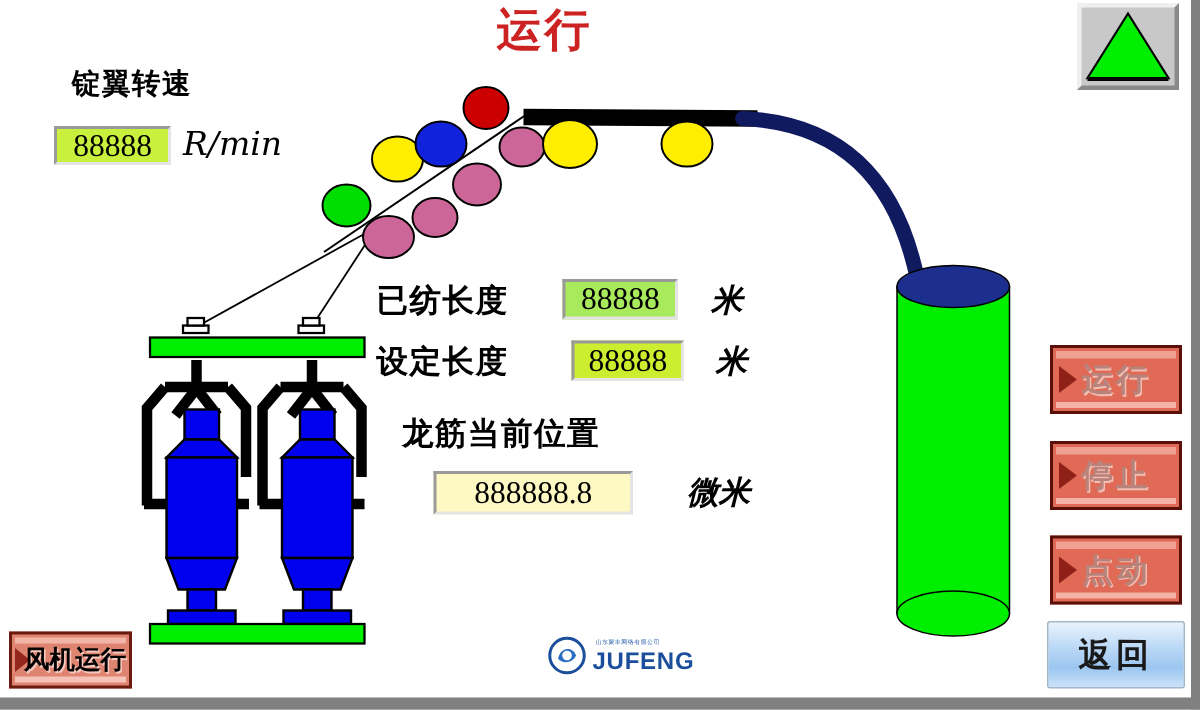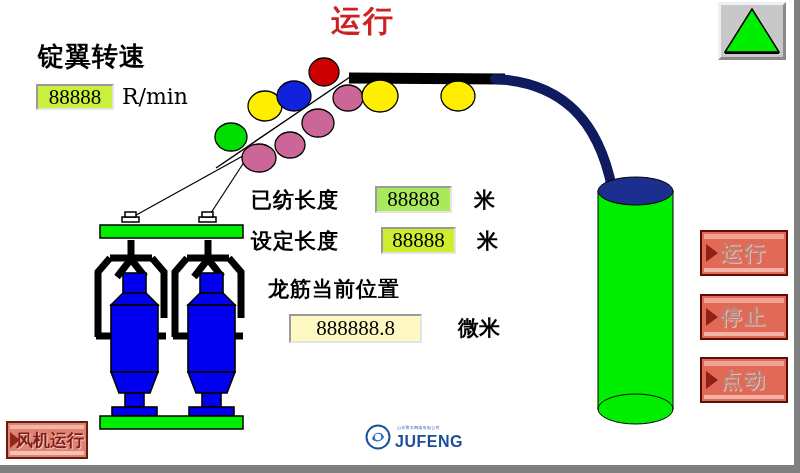--- a/index.html
+++ b/index.html
@@ -47,21 +47,21 @@
     border-right:2px solid #e4e4e4;
     border-bottom:2px solid #e4e4e4;
     display:flex;align-items:center;justify-content:center;
     color:#000;
     font-family:Liberation Serif, serif;
     font-size:21px;
     letter-spacing:0px;
   }
 
   
-  .unit{position:absolute;font-size:21px;line-height:24px;}
+  .unit{position:absolute;font-size:21px;line-height:24px;font-style:italic;}
   .unit-en{font-family:"DejaVu Serif","Liberation Serif",serif;font-size:22px;color:#000;}
 
   
   .rbtn{
     position:absolute;left:700px;width:88px;height:46px;
     box-sizing:border-box;
     background:#e06a55;
     border-top:2px solid #5a1008;
     border-left:2px solid #5a1008;
     border-right:2px solid #5a1008;
@@ -90,21 +90,21 @@
   }
   #fanbtn .hl-top{position:absolute;left:2px;right:2px;top:2px;height:4px;background:#f2b6a9;}
   #fanbtn .hl-bot{position:absolute;left:2px;right:2px;bottom:2px;height:4px;background:#f4c2b6;}
   #fanbtn .arrow{
     position:absolute;left:2px;top:50%;transform:translateY(-50%);
     width:0;height:0;border-top:8px solid transparent;border-bottom:8px solid transparent;
     border-left:10px solid #93271d;
   }
   #fanbtn .flabel{
     position:absolute;left:8px;right:0;top:50%;transform:translateY(-50%);
-    font-size:17px;letter-spacing:0px;color:#7f1d1d;
+    font-size:17px;letter-spacing:0px;color:#000000;
     text-shadow:1px 1px 0 #f5c9bf;
   }
 
   
   #retbtn{
     position:absolute;left:698px;top:414px;width:92px;height:45px;
     box-sizing:border-box;
     background:linear-gradient(180deg,#eaf3fd 0%,#bcd9f6 38%,#9cc6f0 70%,#cbe2fa 100%);
     border:1px solid #9fb6cc;
     border-radius:2px;
@@ -222,21 +222,21 @@
 
   <div id="title" class="cjk">运行</div>
 
   <div id="tri-frame">
     <svg width="62" height="52" viewBox="0 0 62 52">
       <polygon points="31,4 58,47 4,47" fill="#00ee00" stroke="#000" stroke-width="1.5"></polygon>
       <line x1="4" y1="48" x2="58" y2="48" stroke="#000" stroke-width="2"></line>
     </svg>
   </div>
 
-  <div class="lbl cjk" style="left:38px;top:44px;font-size:26px;">锭翼转速</div>
+  <div class="lbl cjk" style="left:48px;top:44px;font-size:19px;">锭翼转速</div>
   <div class="valfield" style="left:36px;top:84px;width:78px;height:26px;background:#c8f03c;">88888</div>
   <div class="unit unit-en" style="left:122px;top:85px;">R/min</div>
 
   <div class="lbl cjk" style="left:251px;top:188px;text-align:right;">已纺长度</div>
   <div class="valfield" style="left:375px;top:186px;width:77px;height:27px;background:#a9ea5c;">88888</div>
   <div class="unit cjk" style="left:474px;top:188px;">米</div>
 
   <div class="lbl cjk" style="left:251px;top:229px;">设定长度</div>
   <div class="valfield" style="left:381px;top:227px;width:75px;height:27px;background:#cdee2f;">88888</div>
   <div class="unit cjk" style="left:477px;top:229px;">米</div>
@@ -259,20 +259,21 @@
     <div class="hl-bot"></div>
   </div>
 
   <div class="rbtn" style="top:357px;padding-left:28px;">
     <div class="hl-top"></div>
     <div class="arrow"></div>
     <div class="rlabel cjk">点动</div>
     <div class="hl-bot"></div>
   </div>
 
+  <div id="retbtn" class="cjk">返回</div>
 
   <div id="fanbtn">
     <div class="hl-top"></div>
     <div class="arrow"></div>
     <div class="flabel cjk">风机运行</div>
     <div class="hl-bot"></div>
   </div>
 
   <div id="logo">
     <svg width="26" height="26" viewBox="0 0 26 26">

